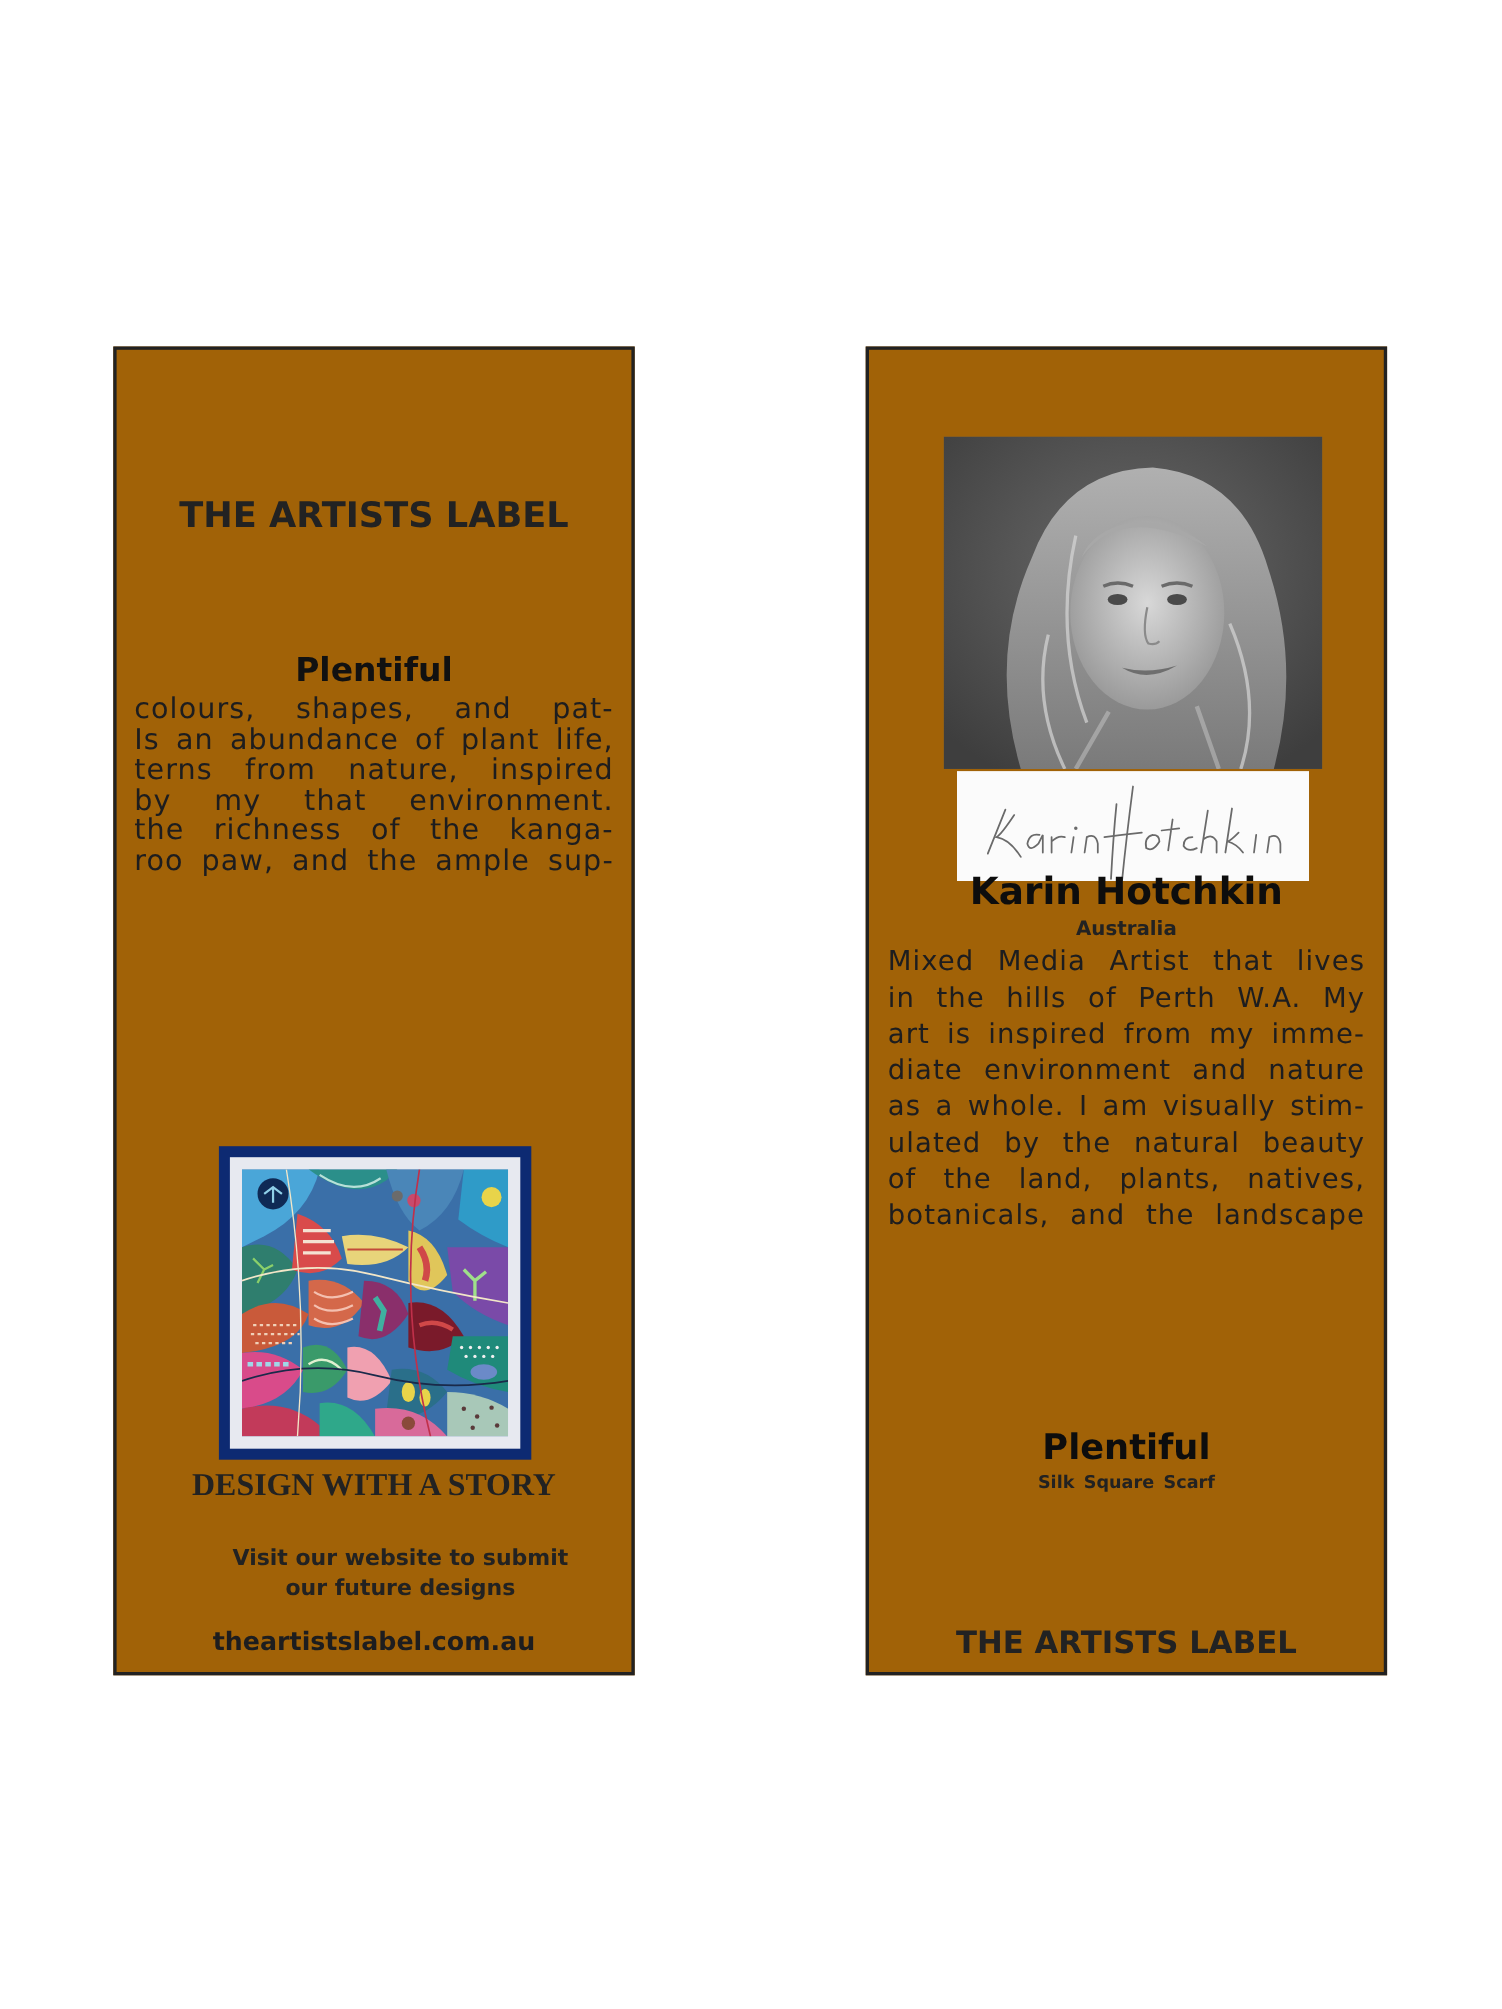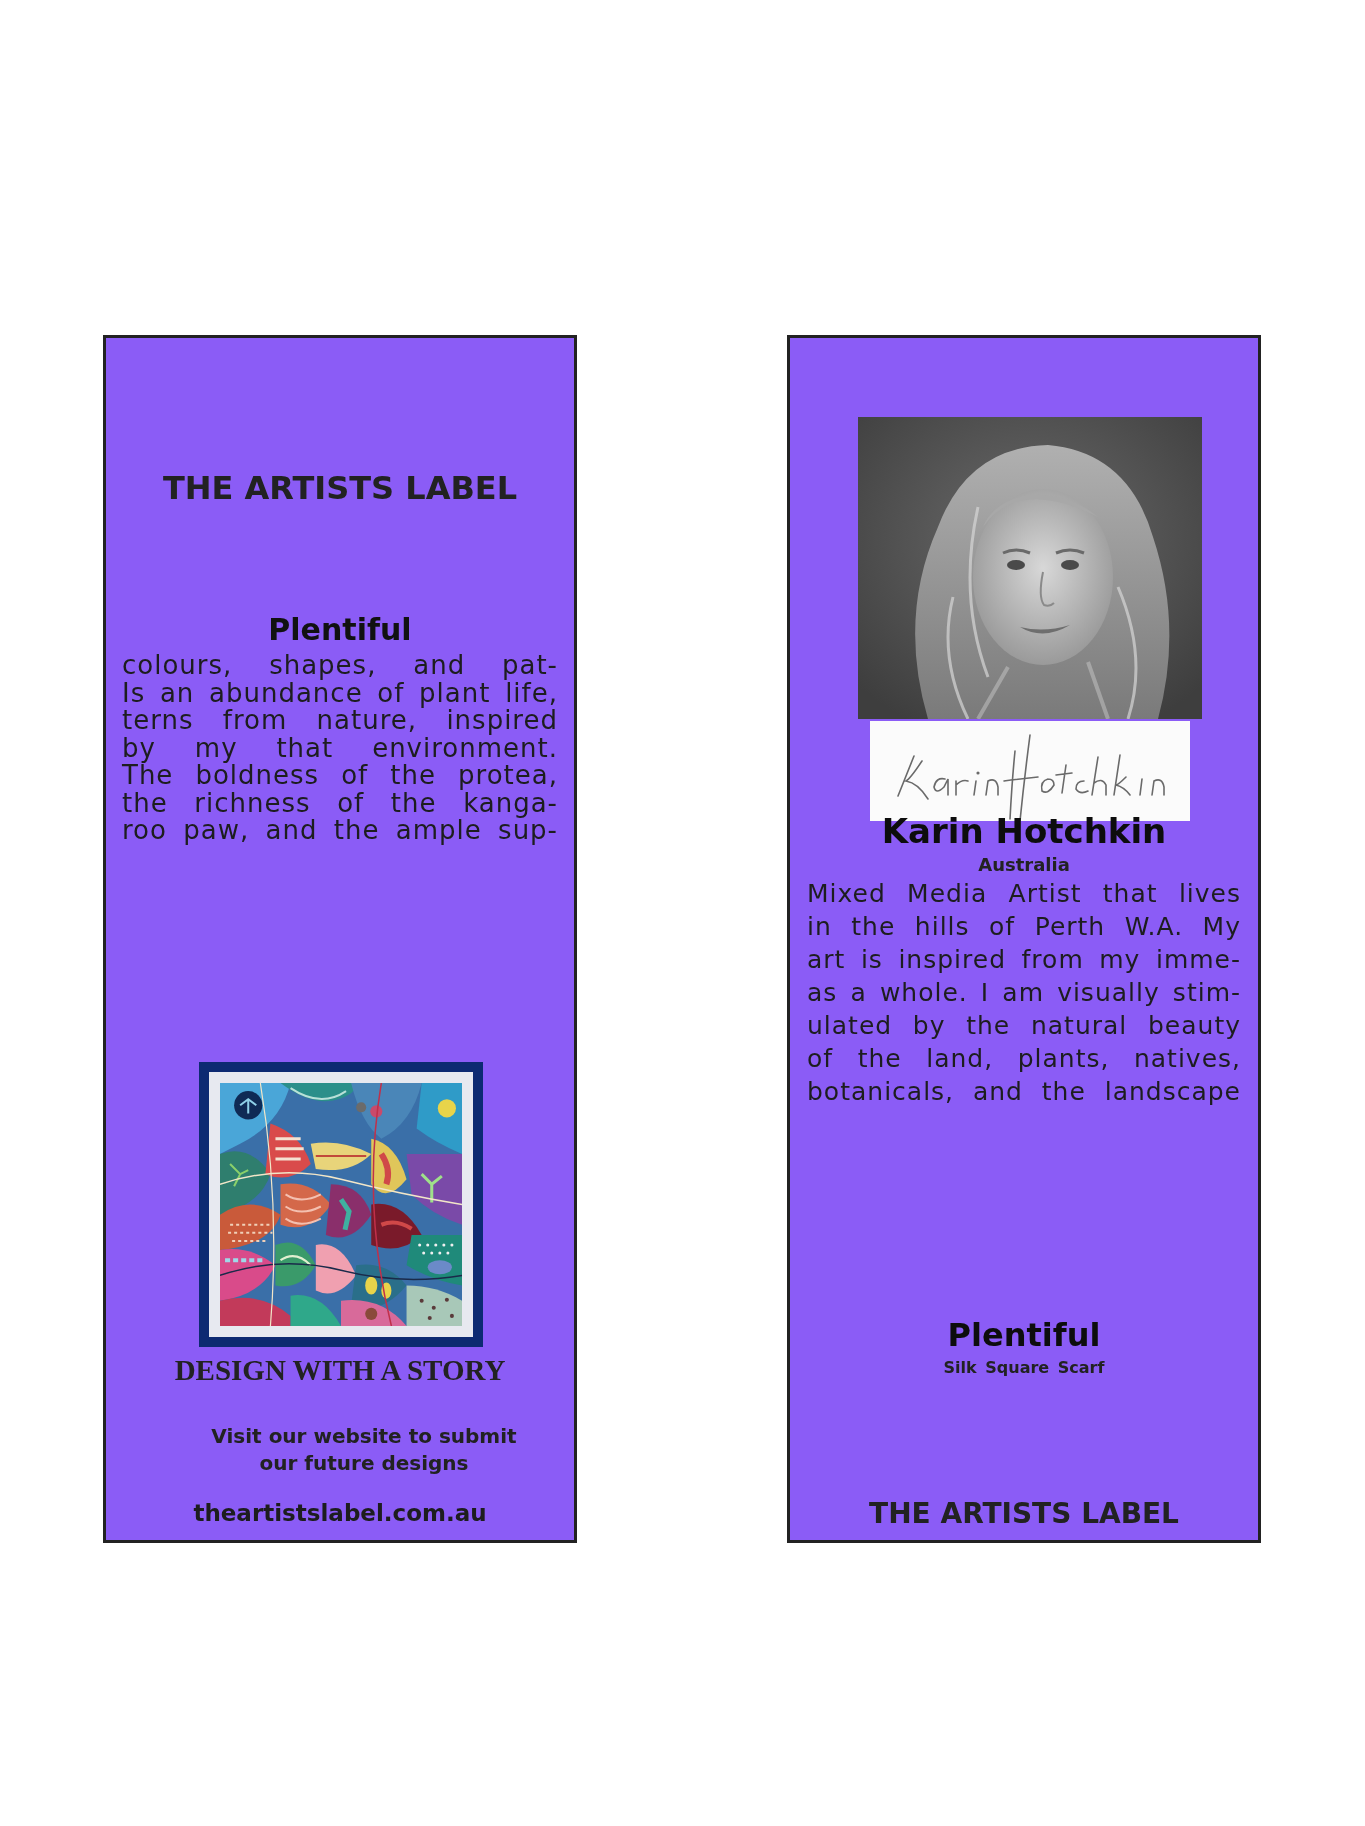--- a/index.html
+++ b/index.html
@@ -14,23 +14,22 @@
       overflow: hidden;
       font-family: "DejaVu Sans", sans-serif;
       color: #1d1d1f;
     }
     .card {
       position: absolute;
       top: 315px;
       width: 468px;
       height: 1202px;
       border: 3px solid #222222;
-      background: #8b5cf6;
+      background: #a16207;
       box-sizing: content-box;
-      margin-top: 20px;
     }
     .card-left { left: 103px; }
     .card-right { left: 787px; }
 
     .abs { position: absolute; left: 0; right: 0; text-align: center; }
 
     
     .brand-top {
       top: 131px;
       font-size: 32px;
@@ -173,21 +172,20 @@
 <div class="card card-left">
   <div class="abs brand-top">THE ARTISTS LABEL</div>
 
   <div class="abs design-title">Plentiful</div>
 
   <div class="design-desc">
     <span>colours, shapes, and pat-</span>
     <span>Is an abundance of plant life,</span>
     <span>terns from nature, inspired</span>
     <span>by my that environment.</span>
-    <span>The boldness of the protea,</span>
     <span>the richness of the kanga-</span>
     <span>roo paw, and the ample sup-</span>
   </div>
 
   <div class="scarf" aria-label="Plentiful silk scarf artwork">
     <div class="scarf-inner">
       <div class="scarf-art">
         <svg viewBox="0 0 240 240" preserveAspectRatio="none">
           <rect width="240" height="240" fill="#3a6fa8"></rect>
           <path d="M0 0 H70 Q60 40 20 60 L0 70 Z" fill="#4aa6d8"></path>
@@ -326,20 +324,21 @@
     </svg>
   </div>
 
   <div class="abs artist-name">Karin Hotchkin</div>
   <div class="abs artist-country">Australia</div>
 
   <div class="bio">
     <span>Mixed Media Artist that lives</span>
     <span>in the hills of Perth W.A. My</span>
     <span>art is inspired from my imme-</span>
+    <span>diate environment and nature</span>
     <span>as a whole. I am visually stim-</span>
     <span>ulated by the natural beauty</span>
     <span>of the land, plants, natives,</span>
     <span>botanicals, and the landscape</span>
   </div>
 
   <div class="abs product-name">Plentiful</div>
   <div class="abs product-type">Silk Square  Scarf</div>
 
   <div class="abs brand-bottom">THE ARTISTS LABEL</div>

